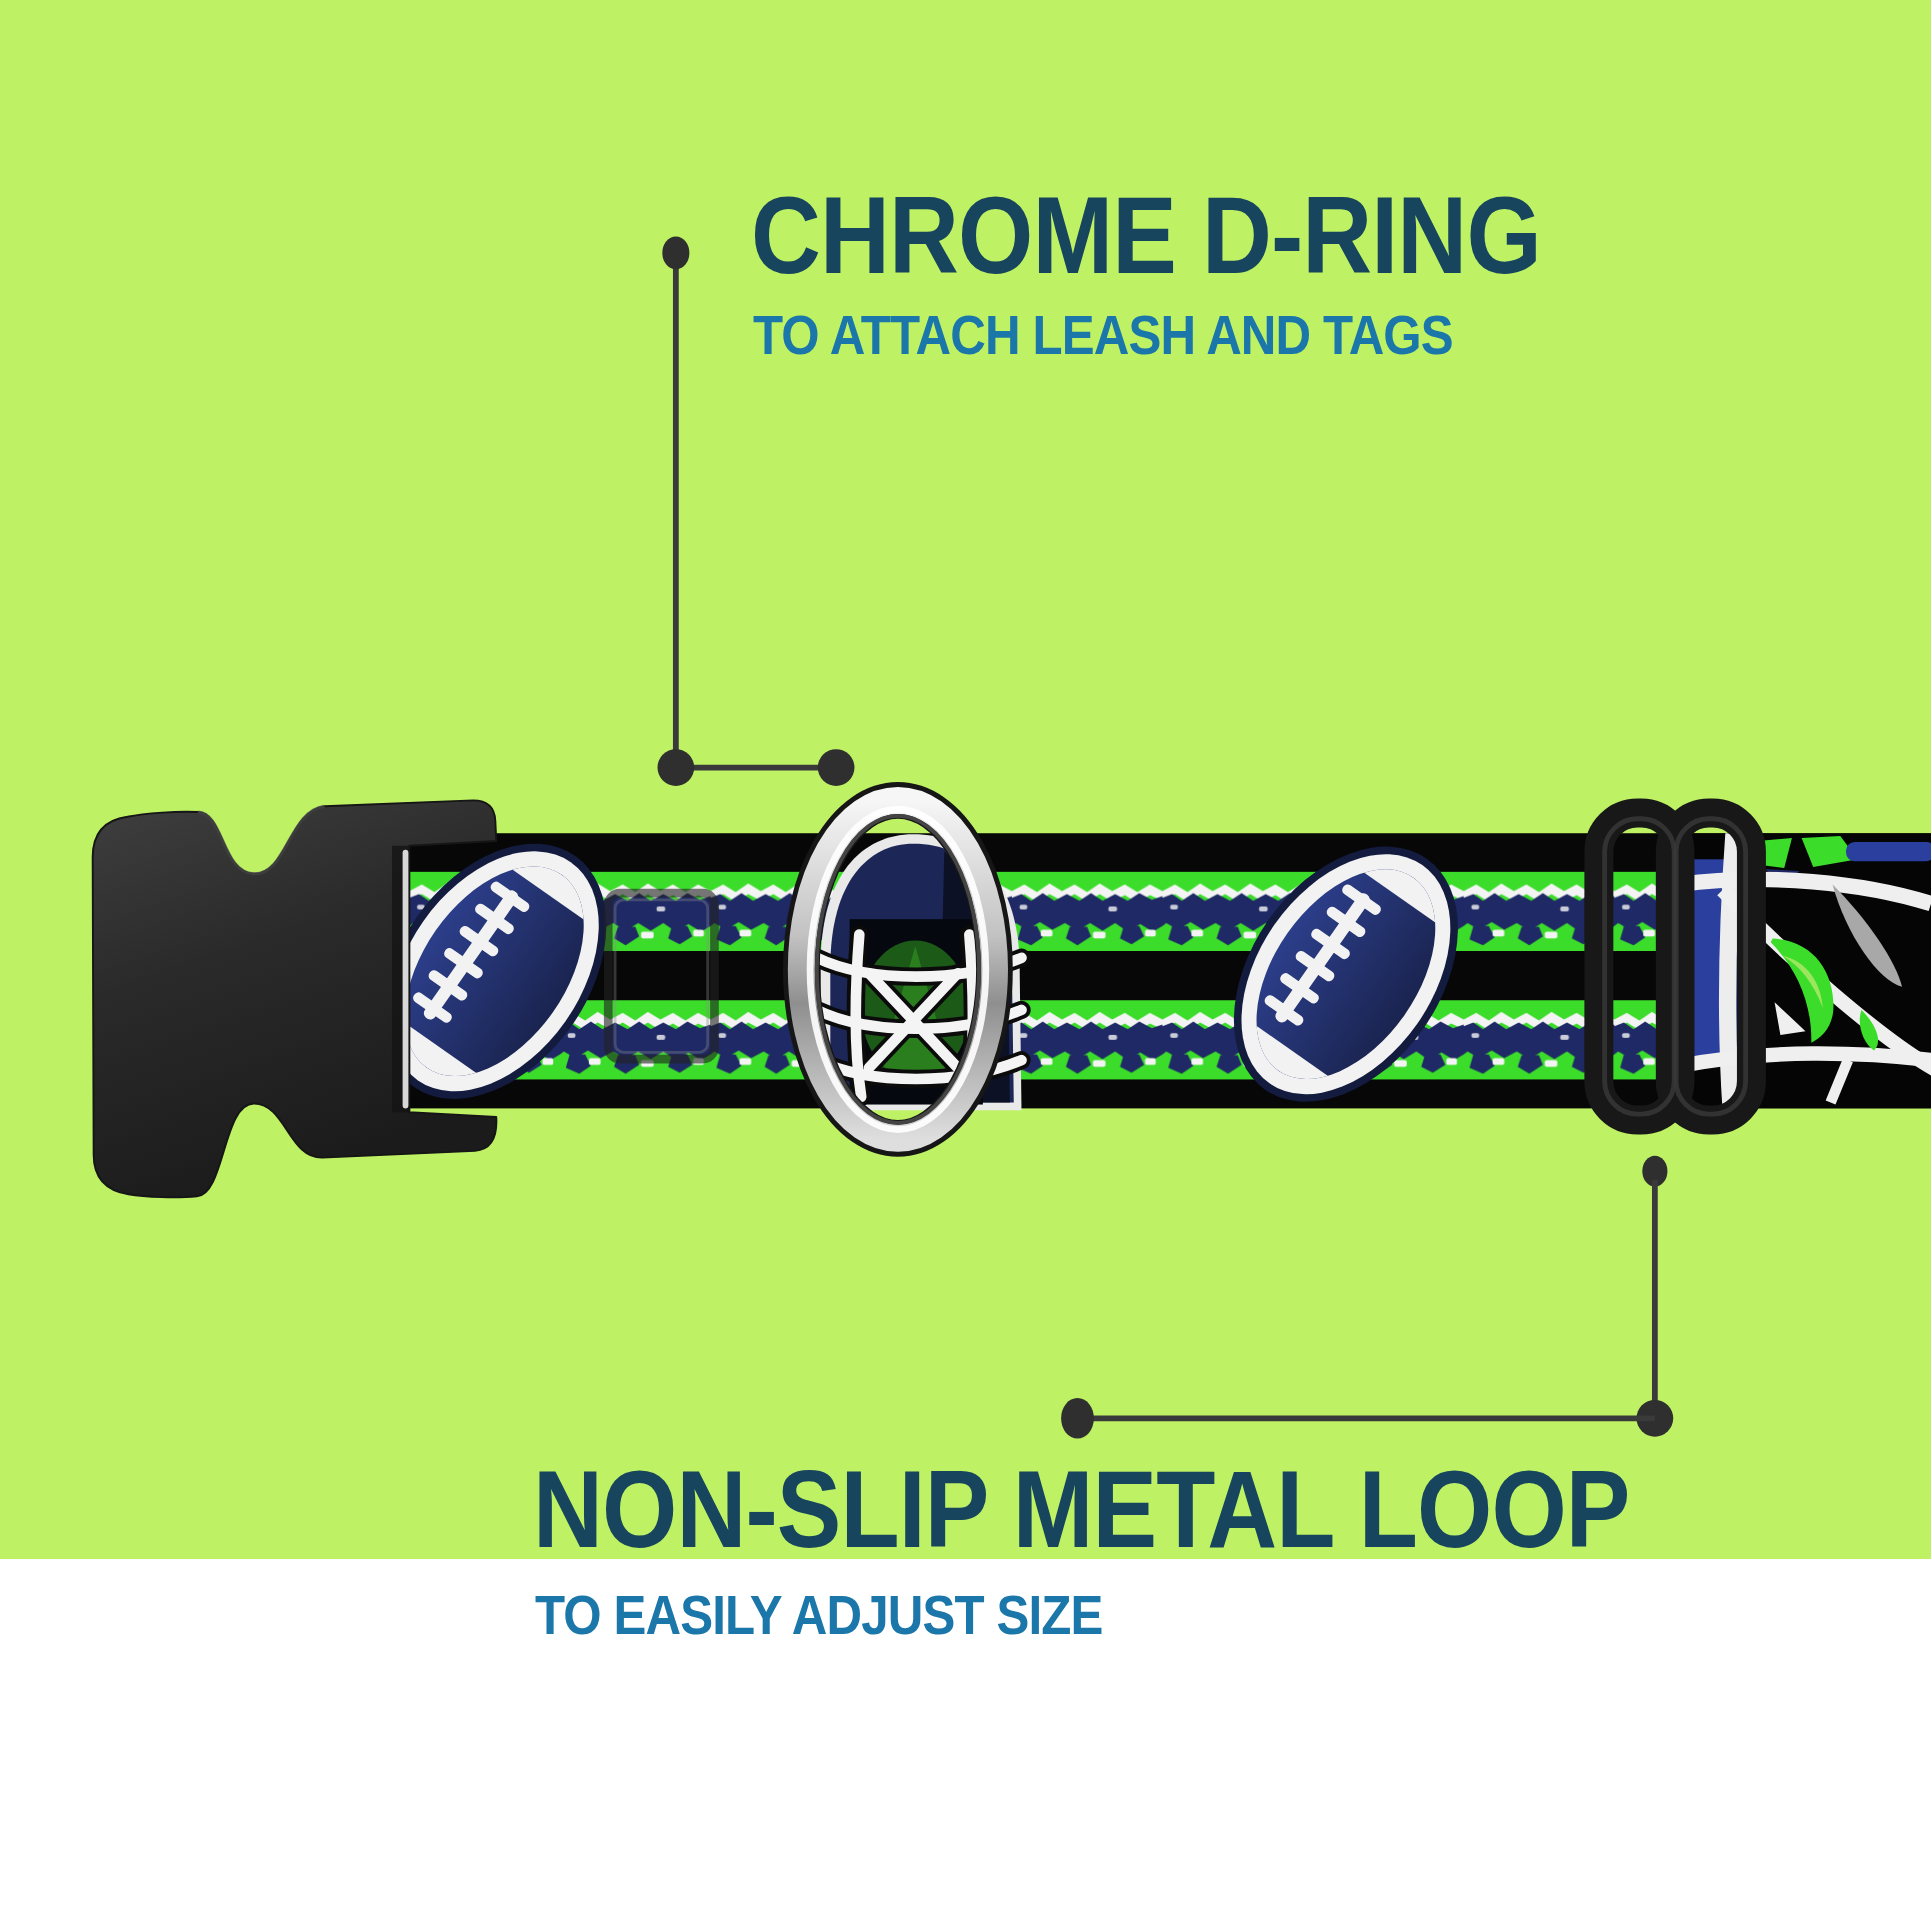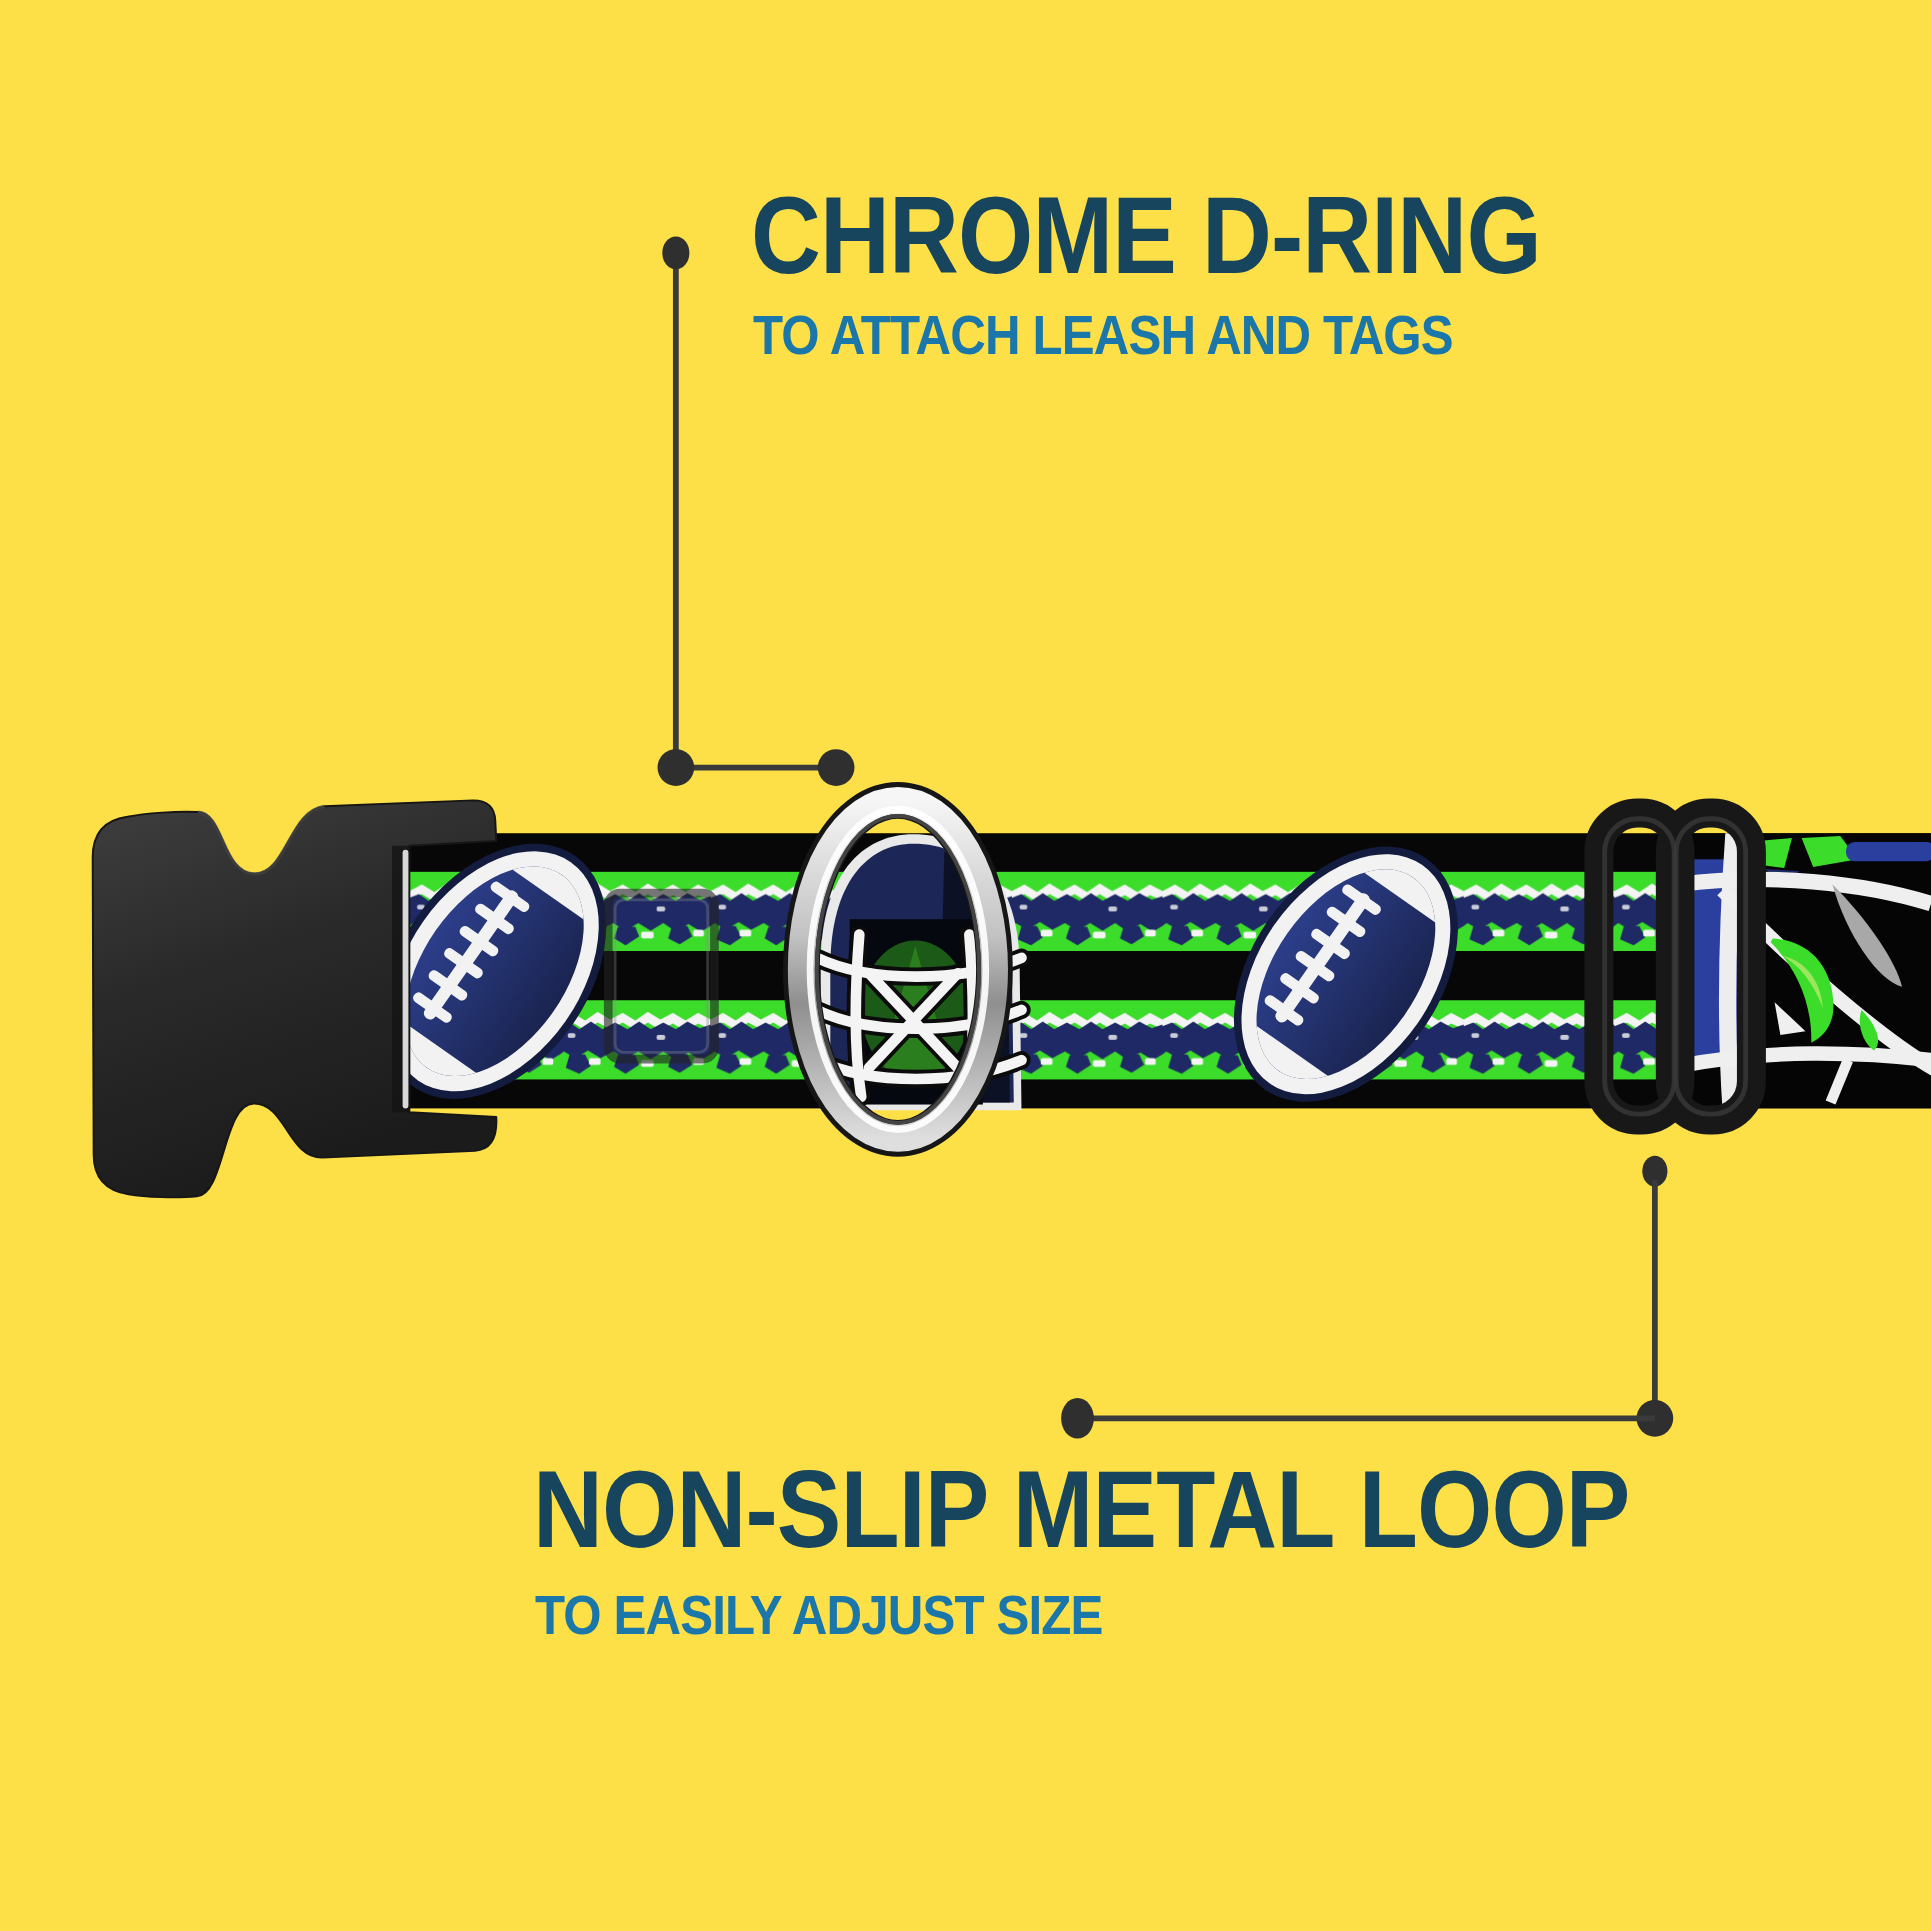--- a/index.html
+++ b/index.html
@@ -1,17 +1,17 @@
 <!DOCTYPE html>
 <html><head>
 <meta charset="utf-8">
 <style>
   html,body{margin:0;padding:0;background:#ffffff;}
   body{width:1931px;height:1931px;overflow:hidden;}
-  .stage{position:relative;width:1931px;height:1931px;font-family:"Liberation Sans",sans-serif;background:#fde047;}
+  .stage{position:relative;width:1931px;height:1559px;font-family:"Liberation Sans",sans-serif;background:#bef264;}
   svg.art{position:absolute;left:0;top:0;width:1931px;height:1931px;}
   .callout-line{position:absolute;white-space:nowrap;font-weight:700;line-height:1;transform:scaleX(.88);transform-origin:0 0;letter-spacing:-1px;}
   .c-title{font-size:110px;color:#17455e;}
   .c-sub{font-size:56px;color:#1b77aa;}
   .t-title{left:751px;top:180px;}
   .t-sub{left:753px;top:307px;}
   .b-title{left:533px;top:1454px;}
   .b-sub{left:535px;top:1587px;}
 </style>
 </head>

